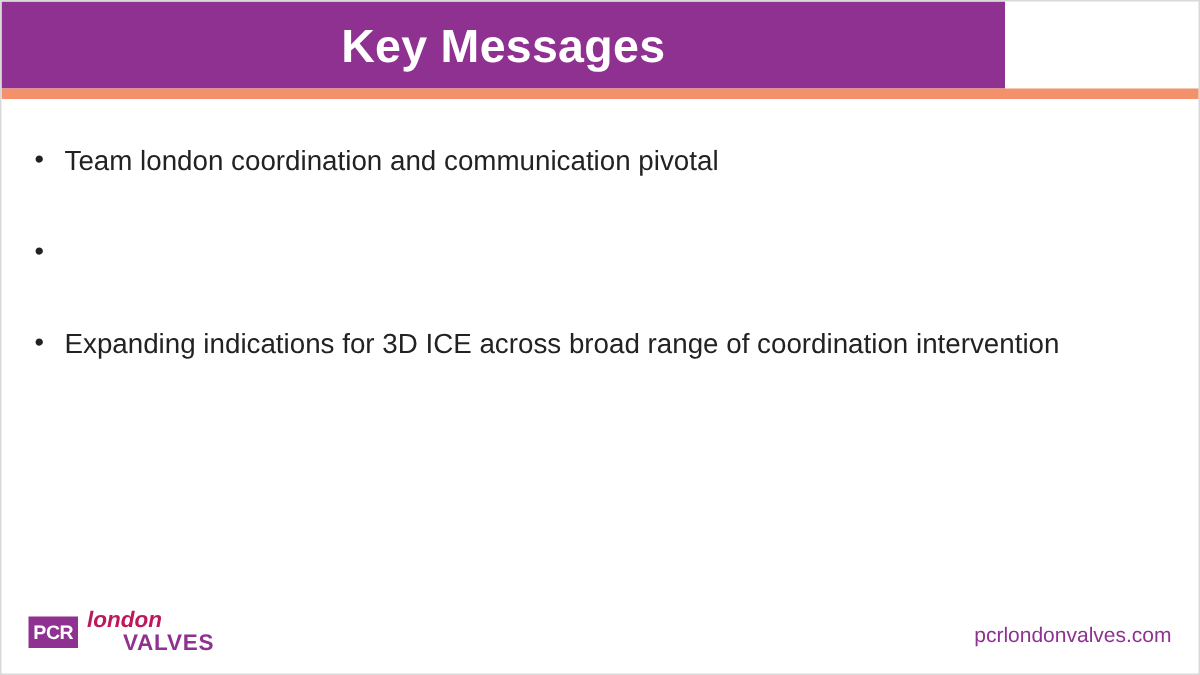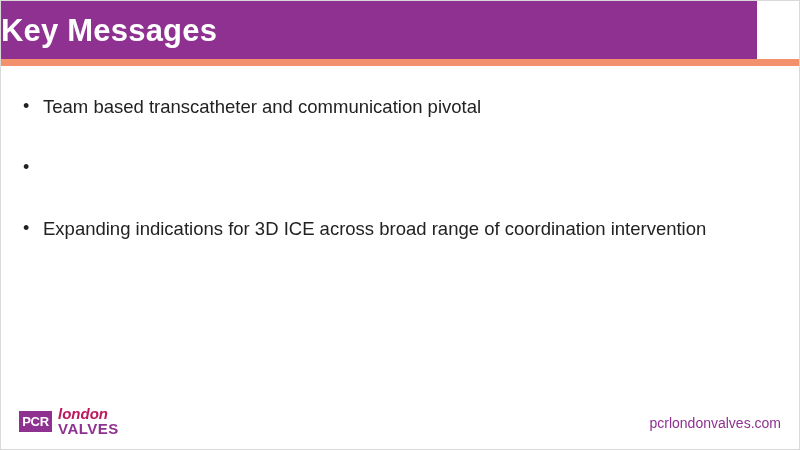--- a/index.html
+++ b/index.html
@@ -19,25 +19,26 @@
     height: 450px;
     background: #ffffff;
     box-sizing: border-box;
     border: 1px solid #d9d9d9;
     overflow: hidden;
   }
   .title-bar {
     position: absolute;
     left: 0;
     top: 0;
-    width: 756px;
+    width: 669px;
     height: 58px;
     background: #8f3191;
     display: flex;
     align-items: center;
+    justify-content: center;
   }
   .title-text {
     color: #ffffff;
     font-size: 31px;
     font-weight: bold;
     letter-spacing: 0.2px;
     line-height: 1;
   }
   .accent-bar {
     position: absolute;
@@ -99,20 +100,21 @@
     font-size: 15px;
     font-style: italic;
     font-weight: bold;
     color: #be185d;
   }
   .logo-valves {
     font-size: 15px;
     font-weight: bold;
     color: #8f3191;
     letter-spacing: 0.5px;
+    margin-left: 24px;
   }
   .site-url {
     position: absolute;
     right: 18px;
     bottom: 18px;
     font-size: 14px;
     color: #8f3191;
   }
 </style>
 </head>
@@ -123,21 +125,21 @@
   <div class="title-bar">
     <div class="title-text">Key Messages</div>
   </div>
 
   <div class="accent-bar"></div>
 
   <div class="content">
 
     <div class="bullet-row">
       <span class="bullet-dot">•</span>
-      <span class="bullet-text">Team based transcatheter and communication pivotal</span>
+      <span class="bullet-text">Team london coordination and communication pivotal</span>
     </div>
 
     <div class="bullet-row">
       <span class="bullet-dot">•</span>
     </div>
 
     <div class="bullet-row">
       <span class="bullet-dot">•</span>
       <span class="bullet-text">Expanding indications for 3D ICE across broad range of coordination intervention</span>
     </div>

